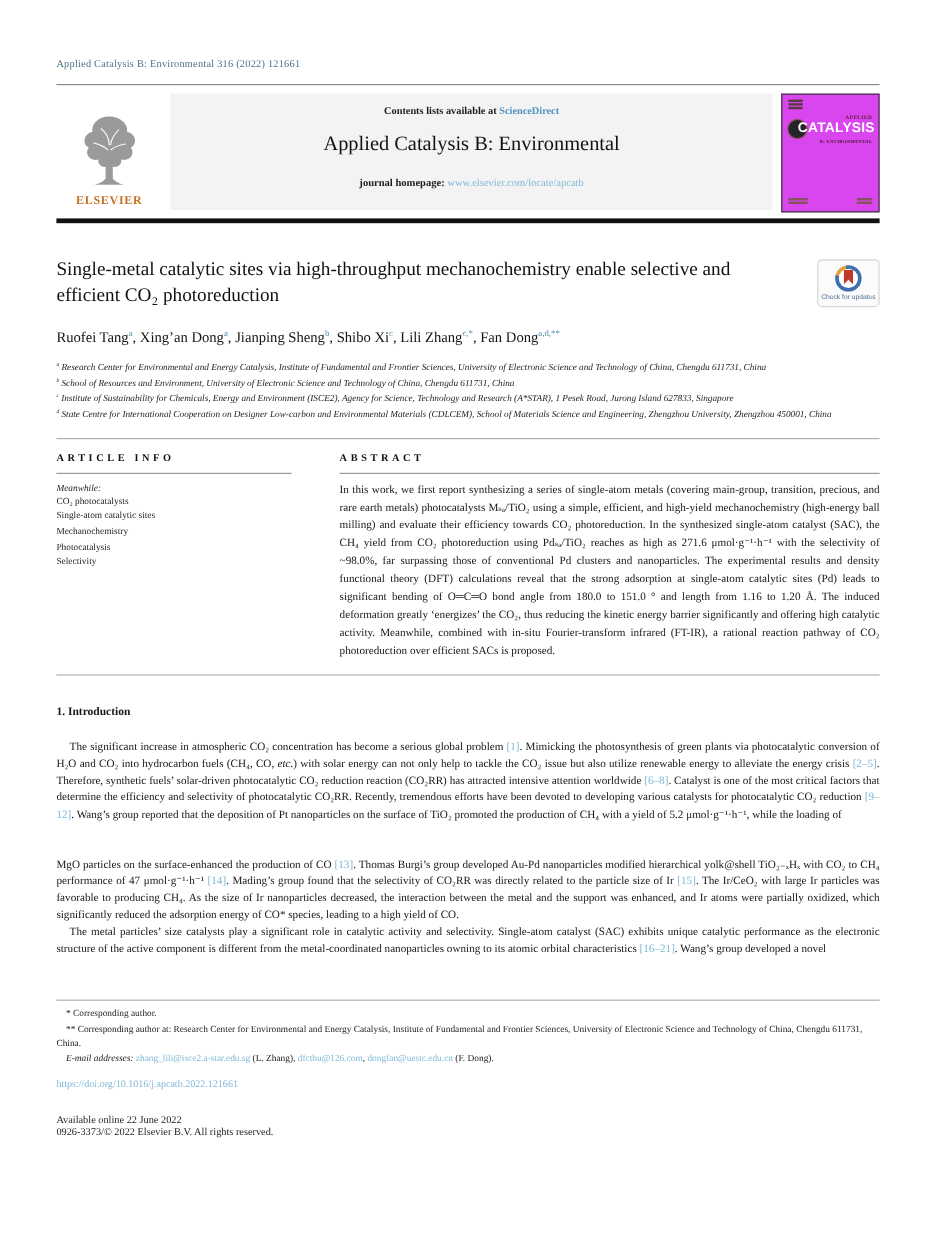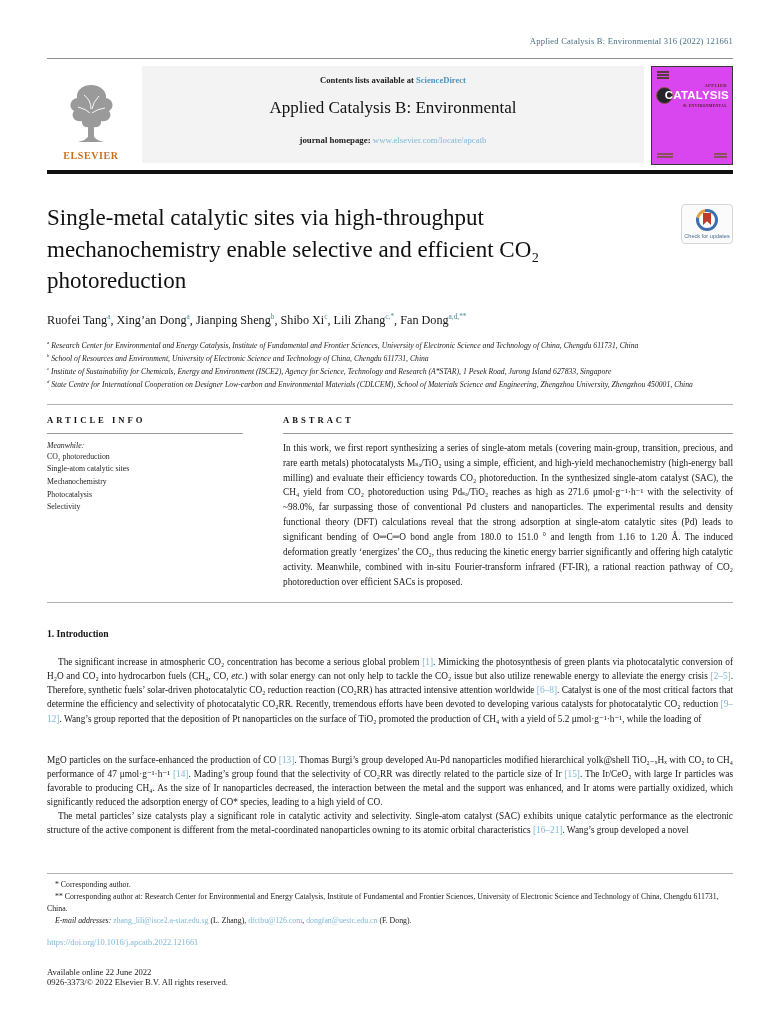--- a/index.html
+++ b/index.html
@@ -2,21 +2,21 @@
 <html><head>
 <meta charset="utf-8">
 <style>
   html,body{margin:0;padding:0;background:#fff;}
   body{width:780px;height:1030px;overflow:hidden;
        font-family:"Liberation Serif","DejaVu Serif","DejaVu Sans",serif;color:#1c1c1c;}
   .page{width:780px;height:1030px;position:relative;}
   .inner{padding:0 47px;}
 
   
-  .citation{padding-top:36px;text-align:right;font-size:8.6px;color:#4a7186;letter-spacing:.2px;}
+  .citation{padding-top:48px;text-align:left;font-size:8.6px;color:#4a7186;letter-spacing:.2px;}
   .toprule{border-top:1px solid #8d8d8d;margin-top:12px;}
 
   
   .header{display:flex;margin-top:7px;height:97px;gap:7px;}
   .logo-box{width:88px;display:flex;flex-direction:column;align-items:center;justify-content:flex-end;padding-bottom:2px;}
   .wordmark{font-size:10px;color:#c96f1f;letter-spacing:.6px;font-weight:600;margin-top:1px;}
   .hdr-center{flex:1;background:#f3f3f3;text-align:center;padding-top:9px;}
   .contents-line{font-size:8.6px;font-weight:600;}
   .sd-link{color:#4f94bd;font-weight:600;}
   .journal-title{font-size:17px;margin-top:13px;color:#111;}
@@ -31,21 +31,21 @@
   .cover .sub{position:absolute;top:37px;right:5px;font-size:3.8px;color:#4c1a22;font-weight:700;letter-spacing:.3px;}
   .cover .globe{position:absolute;top:20px;left:4px;width:15px;height:15px;border-radius:50%;
                 background:#24242a;border:1.5px solid #8d5059;}
   .cover .bl{position:absolute;bottom:5px;left:5px;width:16px;}
   .cover .br{position:absolute;bottom:5px;right:5px;width:13px;}
   .cover .bl i,.cover .br i{display:block;height:1.3px;background:#87525b;margin-bottom:1.5px;}
   .blackbar{height:4px;background:#111;margin-top:7px;}
 
   
   .titlerow{display:flex;margin-top:28px;justify-content:space-between;align-items:flex-start;}
-  .article-title{font-size:23px;font-weight:400;line-height:1.38;width:600px;color:#101010;margin:0;}
+  .article-title{font-size:16px;font-weight:400;line-height:1.38;width:600px;color:#101010;margin:0;}
   .badge{width:46px;text-align:center;border:1px solid #d5d5d5;border-radius:4px;background:#fbfbfb;
          padding:4px 2px 3px;margin-top:2px;}
   .badge-ring{width:22px;height:22px;border-radius:50%;margin:0 auto;position:relative;
               background:conic-gradient(from 140deg,#3d6fae 0 40%,#e0a23c 40% 58%,#3d6fae 58% 100%);}
   .badge-ring .in{position:absolute;inset:3px;background:#fff;border-radius:50%;}
   .badge-ring .bm{position:absolute;left:7px;top:4px;width:8px;height:12px;background:#c0392b;
                   clip-path:polygon(0 0,100% 0,100% 100%,50% 68%,0 100%);}
   .badge-label{font-size:5.6px;color:#4a6e91;margin-top:2px;line-height:1.25;
                font-family:"Liberation Sans","DejaVu Sans",sans-serif;}
 
@@ -162,21 +162,21 @@
     </div>
 
     <div class="hairline div1"></div>
 
     <div class="ia-grid">
       <div>
         <div class="blk-heading">ARTICLE INFO</div>
         <div class="blk-rule"></div>
         <div class="kw-label">Meanwhile:</div>
         <div class="kw-list">
-            <div>CO₂ photoreduction</div>
+            <div>CO₂ photocatalysts</div>
             <div>Single-atom catalytic sites</div>
             <div>Mechanochemistry</div>
             <div>Photocatalysis</div>
             <div>Selectivity</div>
           </div>
       </div>
       <div>
         <div class="blk-heading">ABSTRACT</div>
         <div class="blk-rule"></div>
         <div class="abstract-body">In this work, we first report synthesizing a series of single-atom metals (covering main-group, transition, precious, and rare earth metals) photocatalysts Mₛₐ/TiO₂ using a simple, efficient, and high-yield mechanochemistry (high-energy ball milling) and evaluate their efficiency towards CO₂ photoreduction. In the synthesized single-atom catalyst (SAC), the CH₄ yield from CO₂ photoreduction using Pdₛₐ/TiO₂ reaches as high as 271.6 μmol·g⁻¹·h⁻¹ with the selectivity of ~98.0%, far surpassing those of conventional Pd clusters and nanoparticles. The experimental results and density functional theory (DFT) calculations reveal that the strong adsorption at single-atom catalytic sites (Pd) leads to significant bending of O═C═O bond angle from 180.0 to 151.0 ° and length from 1.16 to 1.20 Å. The induced deformation greatly ‘energizes’ the CO₂, thus reducing the kinetic energy barrier significantly and offering high catalytic activity. Meanwhile, combined with in-situ Fourier-transform infrared (FT-IR), a rational reaction pathway of CO₂ photoreduction over efficient SACs is proposed.</div>

